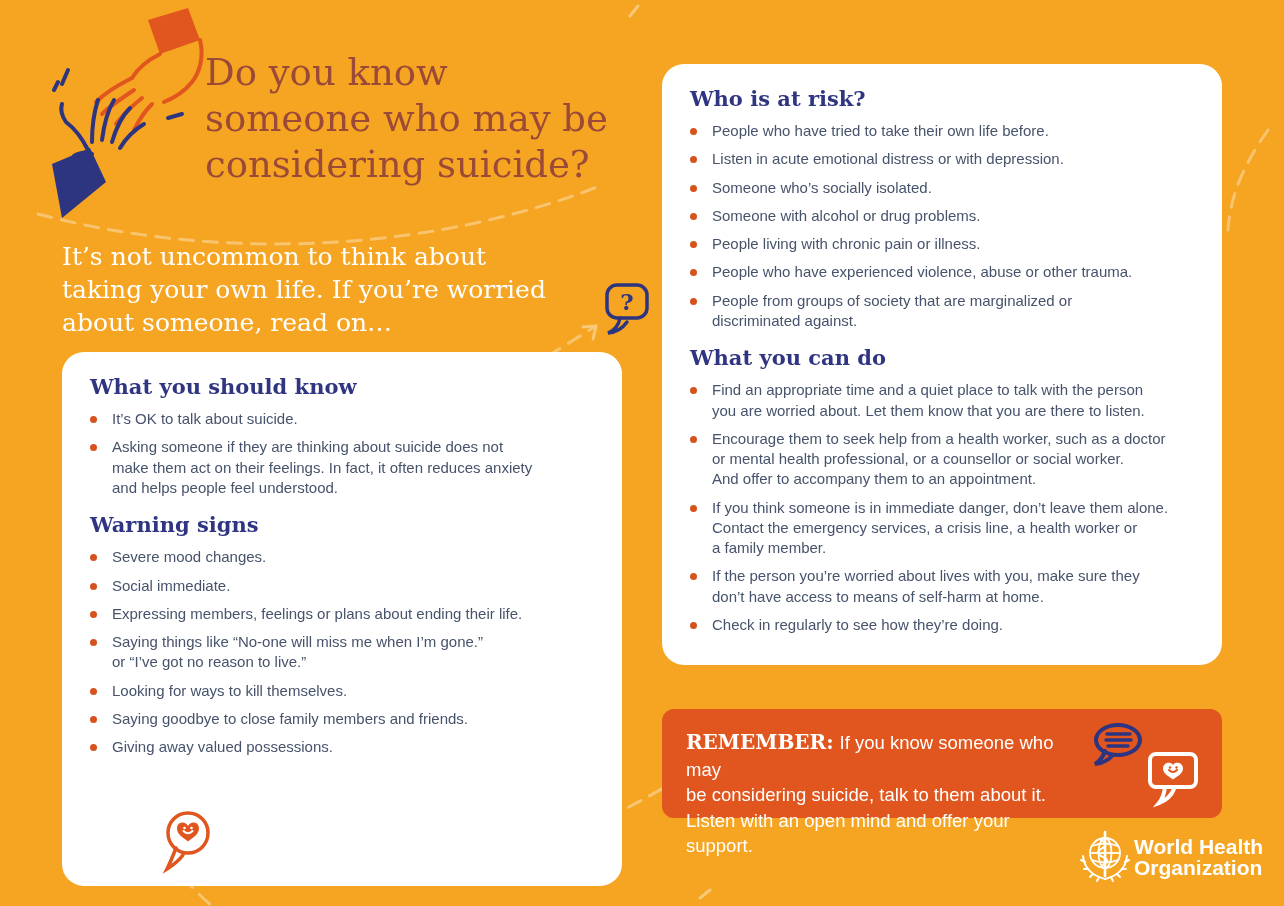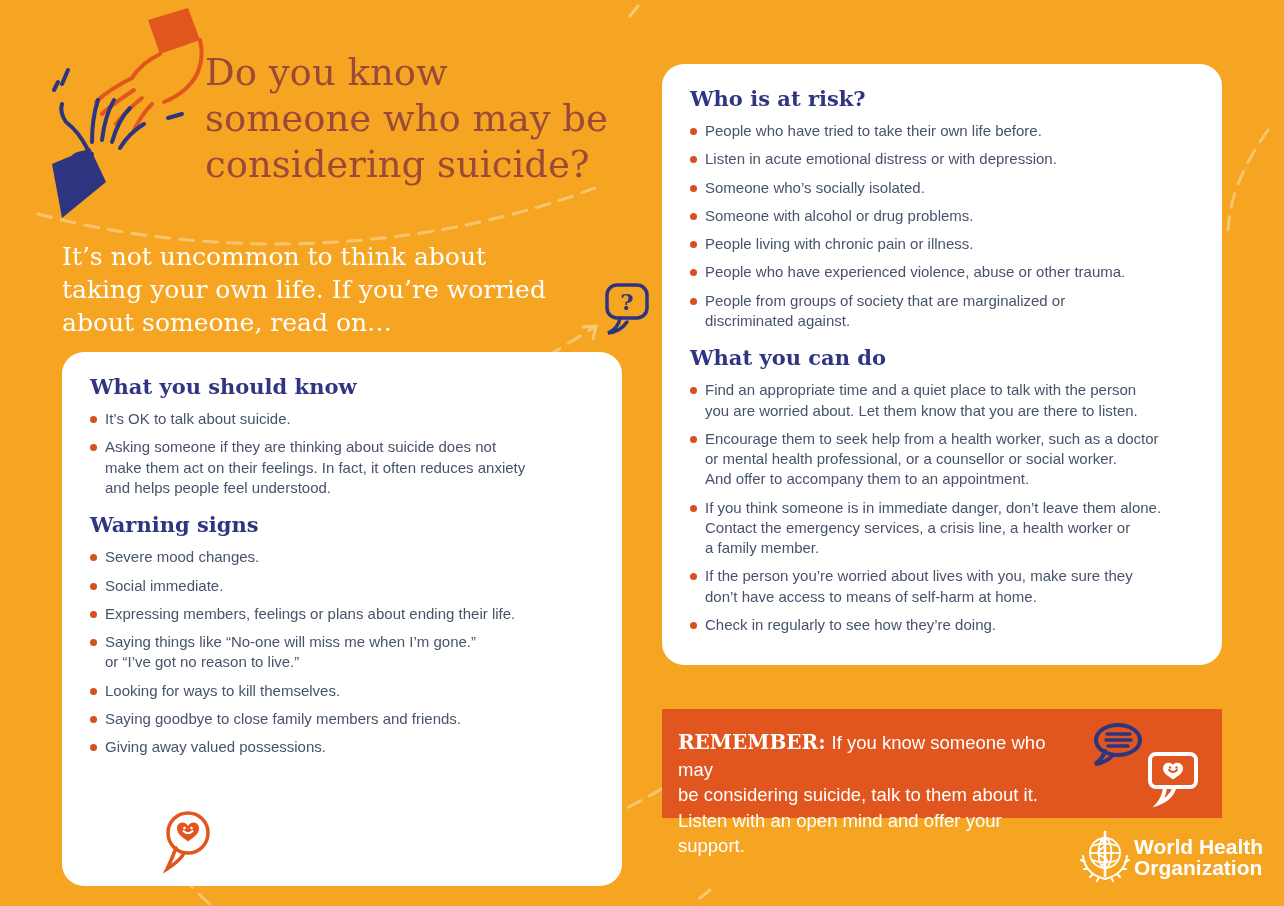--- a/index.html
+++ b/index.html
@@ -21,26 +21,26 @@
     font-family:"DejaVu Serif",serif;font-size:25px;line-height:33px}
   .intro .line{display:block}
   .card{position:absolute;z-index:2;background:var(--card);border-radius:22px;
     padding:22px 20px 16px 28px}
   .card-left{left:62px;top:352px;width:560px;height:534px}
   .card-right{left:662px;top:64px;width:560px;height:601px}
   .card-heading{font-family:"DejaVu Serif",serif;font-weight:600;font-size:21px;
     line-height:1.2;color:var(--heading);margin:14px 0 10px}
   .card-heading:first-child{margin-top:0}
   .bullets{list-style:none}
-  .bullets li{display:flex;gap:8px;margin-bottom:8px}
+  .bullets li{display:flex;gap:15px;margin-bottom:8px}
   .dot{flex:none;width:7px;height:7px;border-radius:50%;background:var(--bullet);margin-top:7px}
   .btext{white-space:pre-line;font-size:15px;line-height:1.35;color:var(--body-text)}
   .remember{position:absolute;left:662px;top:709px;width:560px;height:109px;z-index:2;
-    background:var(--accent);border-radius:0;color:var(--white);
-    padding:20px 150px 18px 16px}
+    background:var(--accent);border-radius:12px;color:var(--white);
+    padding:20px 150px 18px 24px}
   .remember-text{font-size:18.5px;line-height:1.38}
   .remember-text strong{font-family:"DejaVu Serif",serif;font-weight:700;font-size:20px;margin-right:6px}
   .remember-text .pre{white-space:pre-line}
   .remember .icon-chat{position:absolute;left:428px;top:10px}
   .remember .icon-heartbox{position:absolute;left:484px;top:41px}
   .q-bubble{position:absolute;left:600px;top:280px;z-index:3}
   .heart-bubble{position:absolute;left:160px;top:806px;z-index:3}
   .who{position:absolute;left:1076px;top:828px;z-index:3;display:flex;align-items:center;
     color:var(--white)}
   .who-text{font-weight:700;font-size:21px;line-height:21.5px}

